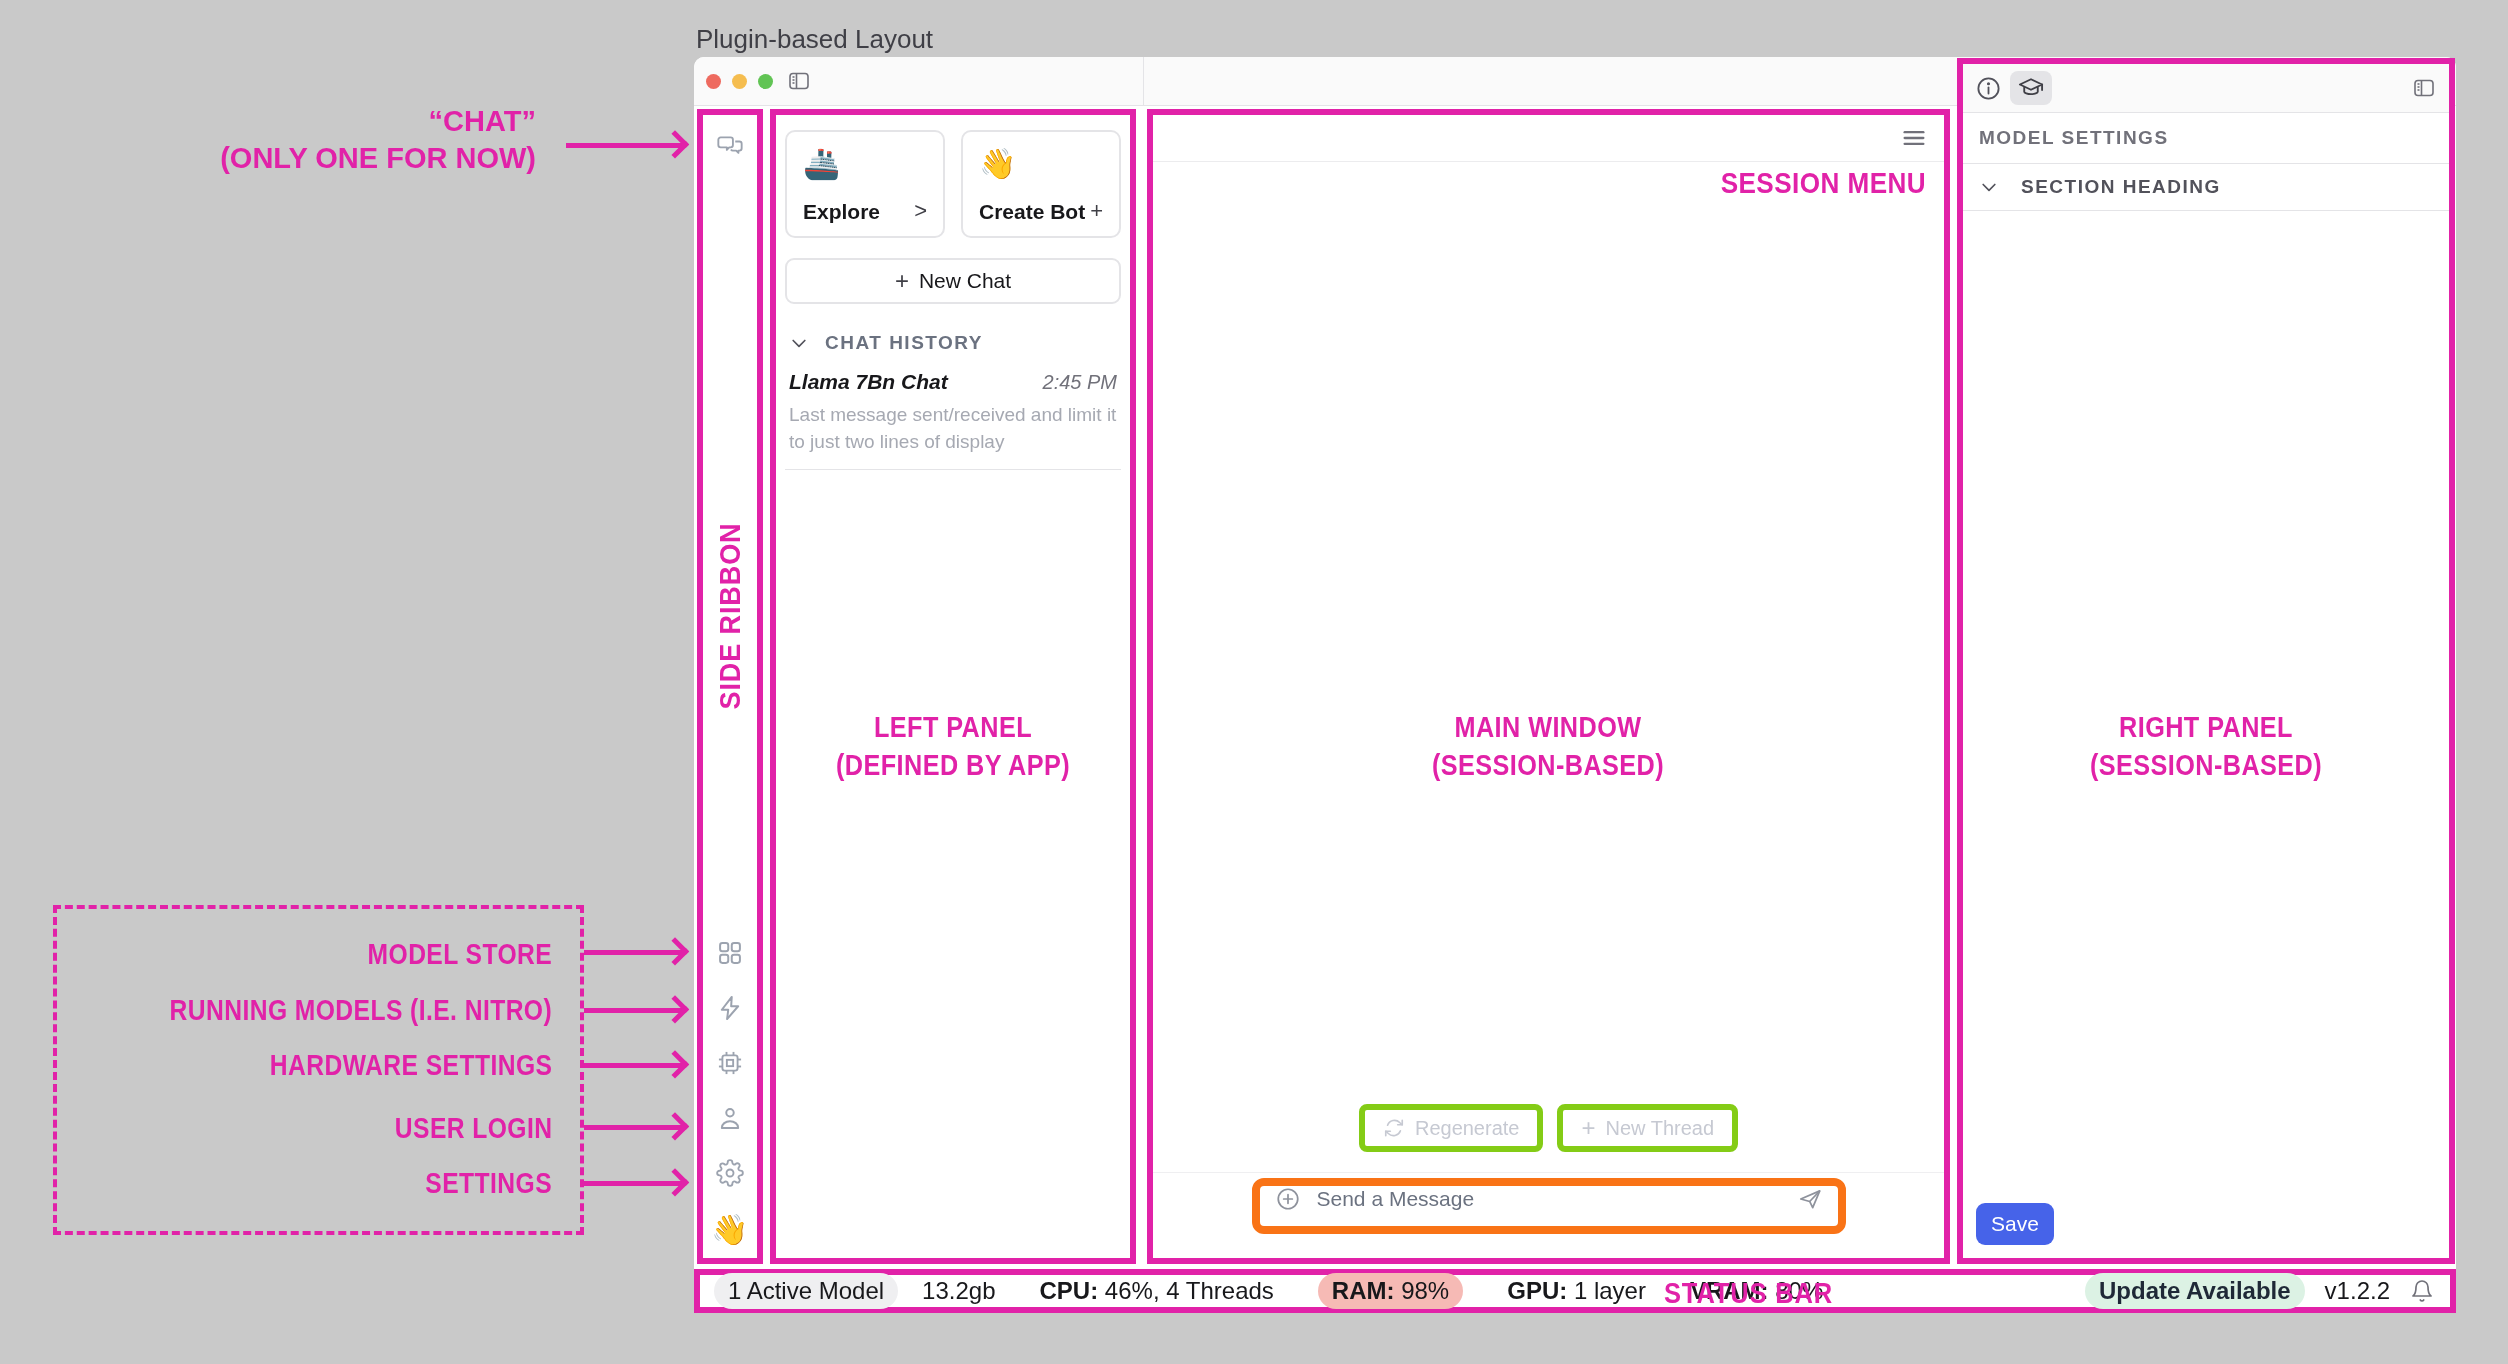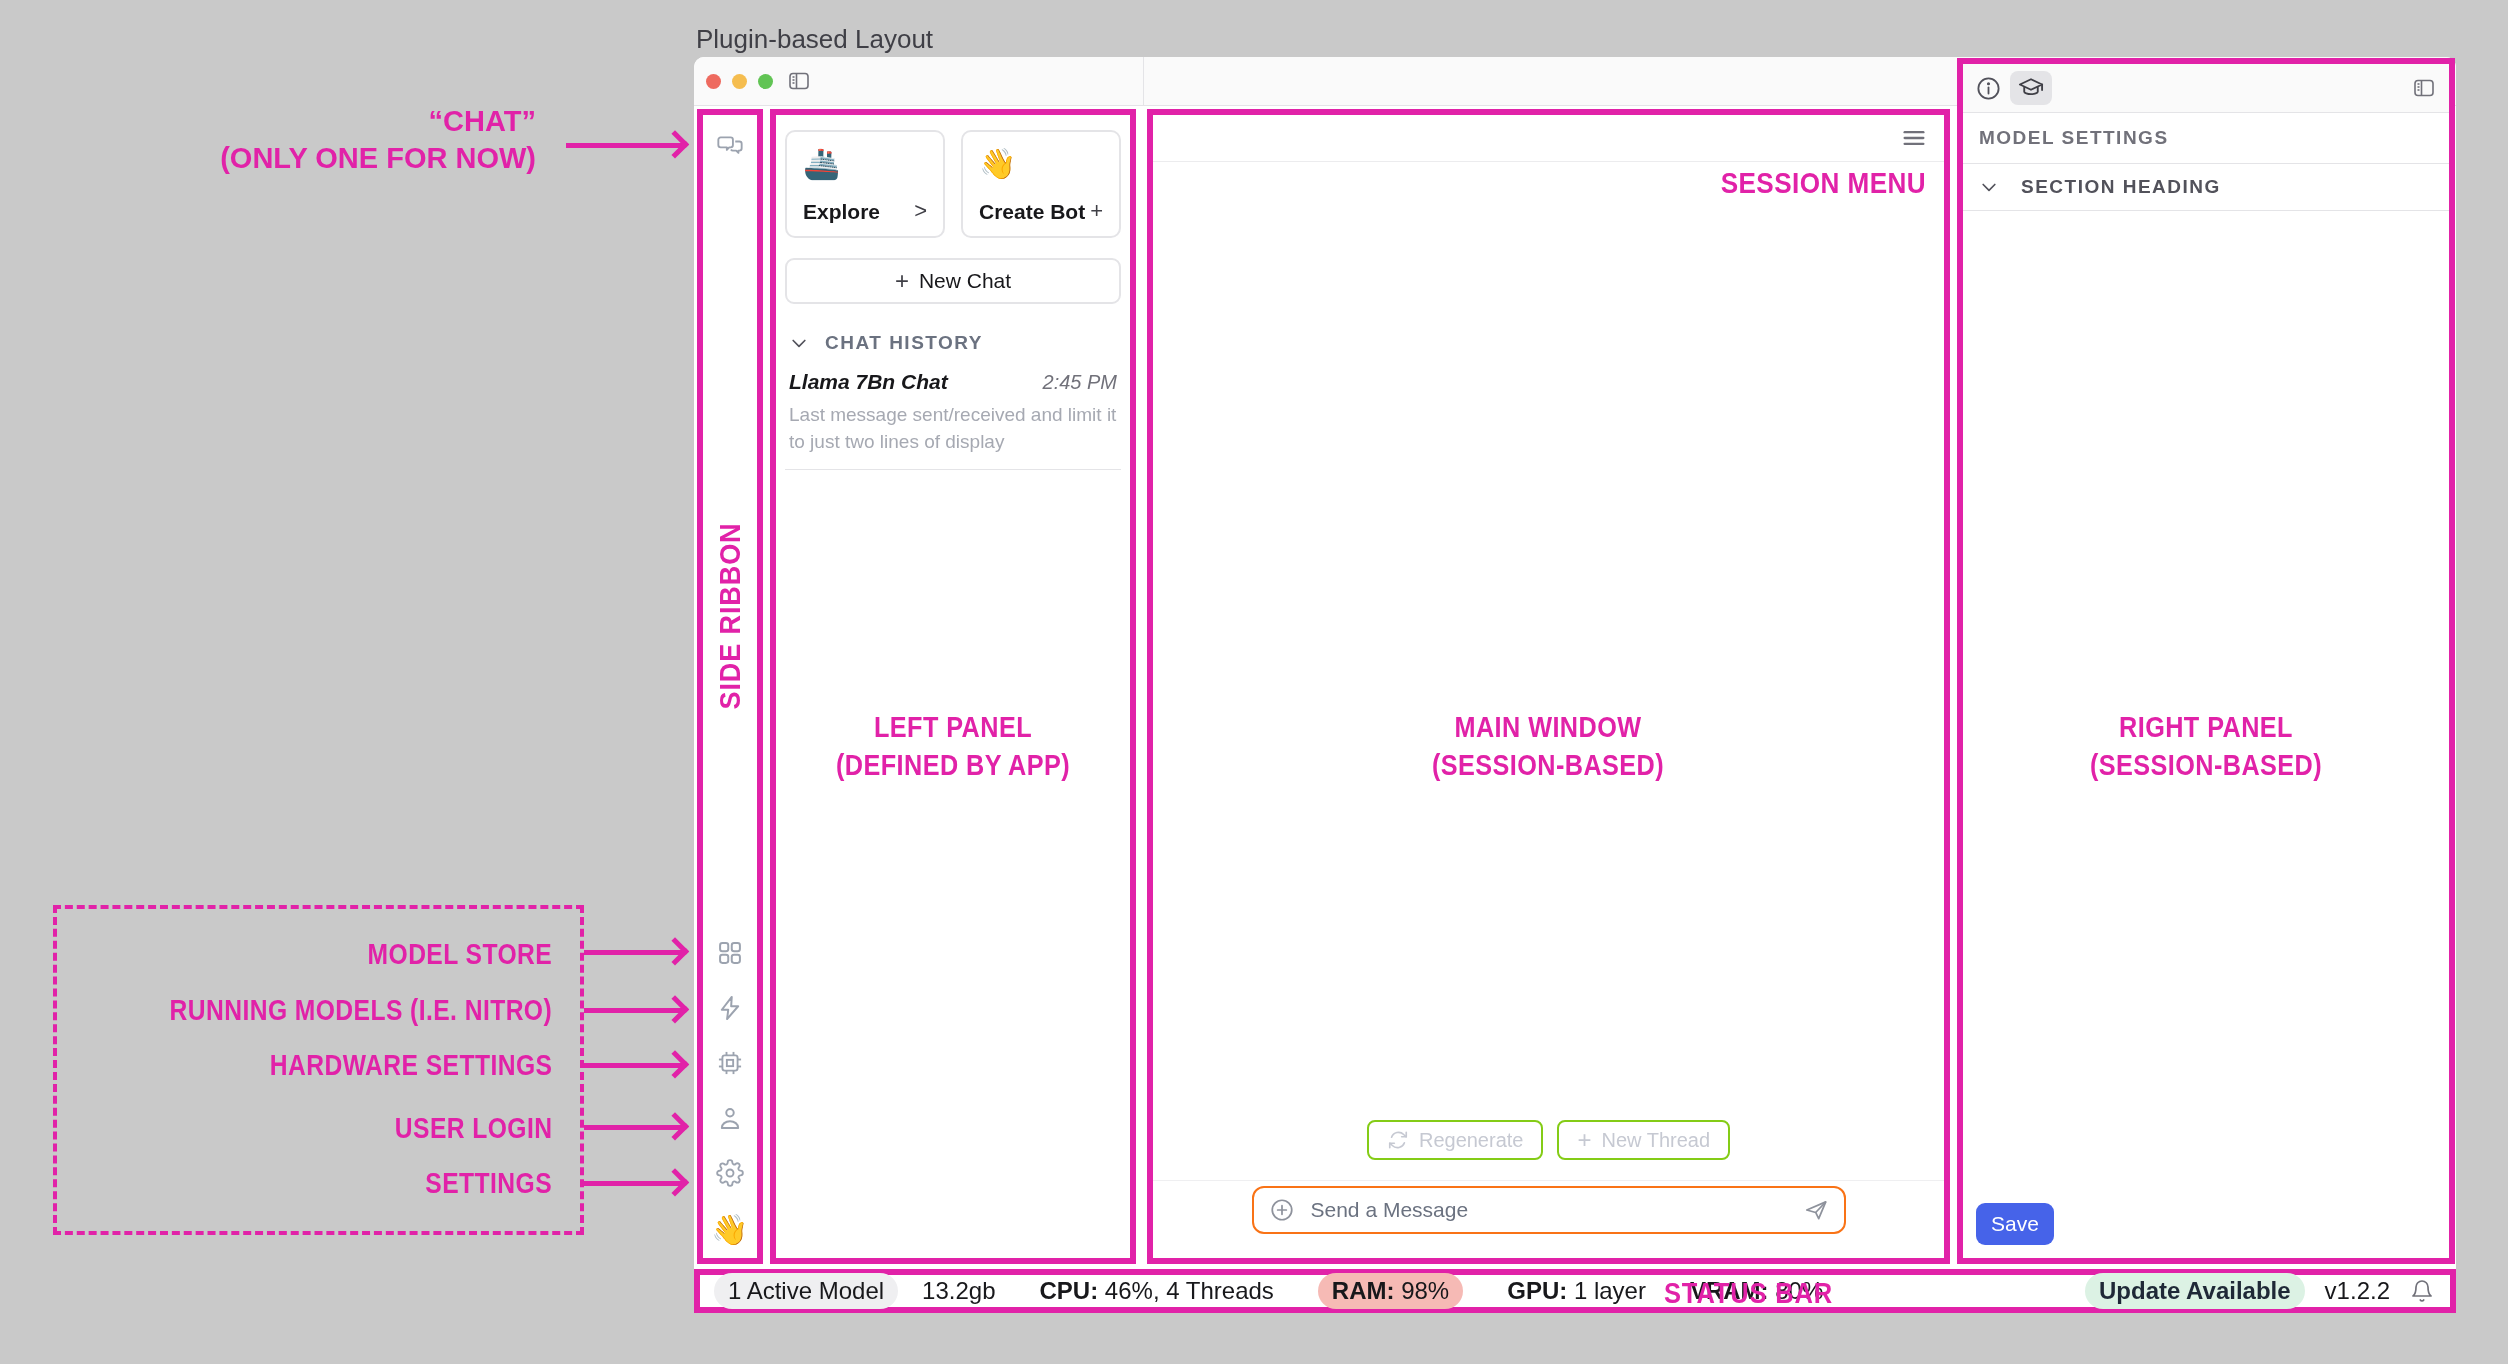--- a/index.html
+++ b/index.html
@@ -50,26 +50,26 @@
   .hi-top{display:flex;align-items:flex-end;font-style:italic;}
   .hi-title{font-size:21px;font-weight:700;color:#18181B;}
   .hi-time{margin-left:auto;font-size:20px;color:#71717A;}
   .hi-preview{margin-top:7px;font-size:19px;line-height:27px;color:#A6A9B2;max-width:330px;}
 
   
   .main-header{height:46px;border-bottom:1px solid #ECECEE;display:flex;align-items:center;justify-content:flex-end;padding-right:16px;}
   .hamburger{color:#71717A;}
   .main-fill{flex:1;}
   .actions-row{display:flex;justify-content:center;gap:14px;margin-bottom:20px;}
-  .ghost-btn{height:36px;display:flex;align-items:center;gap:10px;padding:0 18px;border:2px solid #84cc16;
+  .ghost-btn{height:36px;display:flex;align-items:center;gap:10px;padding:0 18px;border:6px solid #84cc16;
              border-radius:8px;background:#fff;color:#C6C9D2;font-size:20px;}
   .ghost-btn svg{color:#C6C9D2;}
   .composer{border-top:1px solid #EFEFF1;padding:5px 0 24px;display:flex;justify-content:center;}
-  .composer-pill{width:594px;height:48px;border:2px solid #f97316;border-radius:12px;box-sizing:border-box;
-                 display:flex;align-items:center;padding:0 15px;background:#fff;}
+  .composer-pill{width:594px;height:56px;border:8px solid #f97316;border-radius:12px;box-sizing:border-box;
+                 display:flex;align-items:flex-start;padding:0 15px;background:#fff;}
   .composer-input{flex:1;border:none;outline:none;font-size:21px;color:#374151;margin-left:14px;
                   font-family:"Liberation Sans","DejaVu Sans",sans-serif;background:transparent;}
   .composer-input::placeholder{color:#6B7280;opacity:1;}
   .gray-icon{color:#8E929C;}
 
   
   .rp-header{height:48px;background:#FAFAFA;border-bottom:1px solid #E4E4E7;display:flex;align-items:center;padding:0 12px;}
   .rp-tab{display:flex;align-items:center;justify-content:center;}
   .rp-tab.active{width:42px;height:34px;background:#E4E4E7;border-radius:8px;}
   .rp-tab + .rp-tab{margin-left:8px;}

